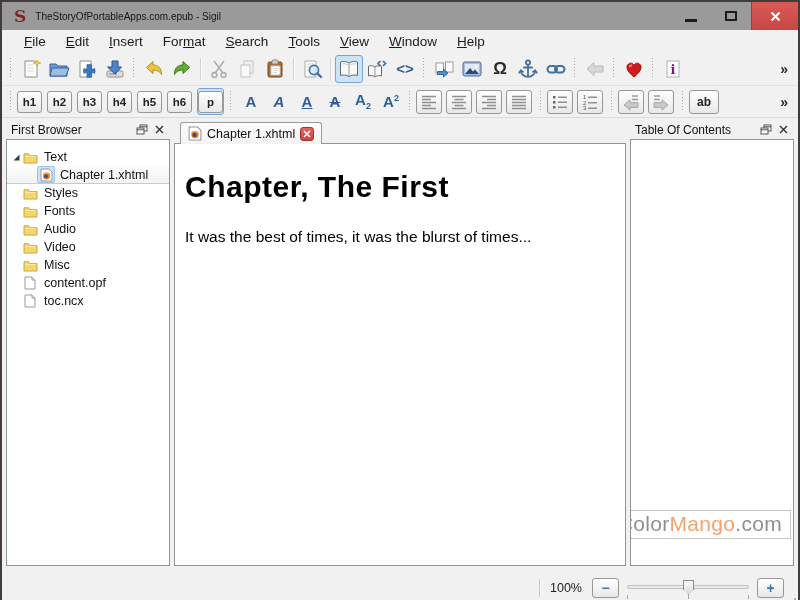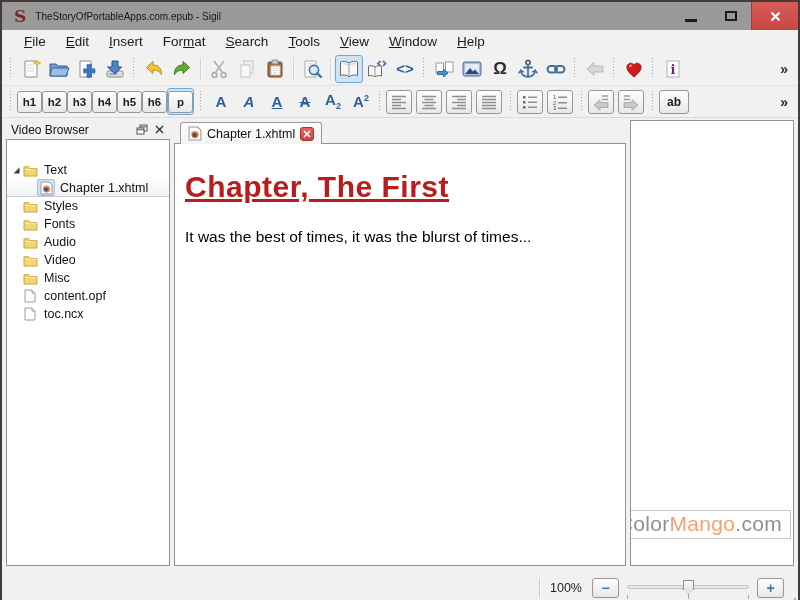--- a/index.html
+++ b/index.html
@@ -30,45 +30,45 @@
     background-image:repeating-linear-gradient(#ababab 0 1px, transparent 1px 3px);
     background-size:1px 21px; background-repeat:no-repeat; background-position:center; }
   .tb-sep { width:1px; height:22px; background:#d2d2d2; box-shadow:1px 0 0 #fbfbfb; margin:0 4px; }
   .tb-btn { width:28px; height:28px; display:flex; align-items:center; justify-content:center; border:1px solid transparent; border-radius:3px; }
   .tb-btn.active { background:#cde4f7; border-color:#74a7d8; }
   .tb-btn.disabled { opacity:.9; }
   .tb-txt { font-weight:bold; color:#2d5e9c; font-size:15px; }
   .blue-letter { font-weight:bold; color:#2d5e9c; font-size:15px; line-height:1; }
   .blue-letter sub, .blue-letter sup { font-size:9px; }
   .btn3d { border:1px solid #979797; border-radius:3px; background:linear-gradient(#fefefe,#e8e8e8); box-shadow:inset 0 1px 0 #ffffff; display:flex; align-items:center; justify-content:center; }
-  .hbtn { width:25px; height:22px; font-size:11.5px; font-weight:bold; color:#222; }
+  .hbtn { width:25px; height:22px; font-size:11.5px; font-weight:bold; color:#222; margin-right:5px; }
   .hbtn-wrap { width:27px; height:27px; display:flex; align-items:center; justify-content:center; border:1px solid transparent; border-radius:3px; margin-right:2px; }
   .hbtn-wrap.active { background:#cde4f7; border-color:#74a7d8; }
   .hbtn-wrap .hbtn { margin:0; }
   .sqbtn { width:26px; height:24px; margin-right:4px; }
   .chev { margin-left:auto; font-weight:bold; font-size:14px; color:#2a2a2a; padding-right:2px; }
 
   
   .main { height:448px; background:#f1f1f1; display:flex; padding:2px 4px 0 4px; }
   .panel { width:164px; display:flex; flex-direction:column; }
   .panel-header { height:19px; display:flex; align-items:center; font-size:12px; color:#111; padding:0 4px 0 5px; }
   .panel-header .ph-title { flex:1; }
   .ph-btn { width:14px; height:13px; display:flex; align-items:center; justify-content:center; margin-left:3px; }
   .panel-body { flex:1; background:#fff; border:1px solid #8f9499; overflow:hidden; position:relative; }
 
   .center { flex:1; display:flex; flex-direction:column; margin:0 4px; }
   .tabbar { height:23px; display:flex; align-items:flex-end; padding-left:6px; }
   .tab { height:22px; display:flex; align-items:center; gap:5px; padding:0 7px; background:linear-gradient(#fdfdfd,#f3f3f3); border:1px solid #9a9a9a; border-bottom:none; border-radius:3px 3px 0 0; margin-bottom:-1px; position:relative; z-index:2; font-size:12.5px; color:#111; }
   .tab-close { width:14px; height:14px; border-radius:3px; background:linear-gradient(#e26660,#c84540); border:1px solid #a8342e; display:flex; align-items:center; justify-content:center; }
   .editor { flex:1; background:#fff; border:1px solid #8f9499; padding:0 10px; overflow:hidden; }
-  .editor h1 { font-size:30px; font-weight:bold; color:#b91c1c; margin:26px 0 0 0; letter-spacing:.5px;text-decoration:underline; }
+  .editor h1 { font-size:30px; font-weight:bold; color:#000000; margin:26px 0 0 0; letter-spacing:.5px; }
   .editor p { font-size:15.5px; color:#000; margin:24px 0 16px 0; }
 
   
-  .tree { padding-top:21px; font-size:12.5px; color:#111; }
+  .tree { padding-top:8px; font-size:12.5px; color:#111; }
   .tree-row { height:18px; display:flex; align-items:center; }
   .tree-row .expander { width:14px; padding-left:5px; display:flex; }
   .tree-row .spacer0 { width:14px; }
   .tree-row .spacer1 { width:30px; }
   .ticon { width:18px; display:flex; align-items:center; justify-content:center; }
   .ticon.sel { background:#cfe3f6; border:1px solid #9cc3e5; border-radius:2px; height:17px; }
   .tree-row.selected { background:linear-gradient(#fdfdfd,#f1f3f5); border-bottom:1px solid #c6cbd1; }
   .tlabel { padding-left:5px; white-space:nowrap; }
 
   .toc-item { font-size:12.5px; color:#111; padding:4px 0 0 18px; }
@@ -360,21 +360,21 @@
     </div>
     <div class="tb-handle"></div>
     <div class="btn3d sqbtn" style="width:30px; font-size:12px; font-weight:bold; color:#222;">ab</div>
     <span class="chev">»</span>
   </div>
 
   <div class="main">
 
     <div class="panel">
       <div class="panel-header">
-        <span class="ph-title">Video Browser</span>
+        <span class="ph-title">First Browser</span>
         <span class="ph-btn">
           <svg width="12" height="11" viewBox="0 0 12 11">
               <rect x="4" y="1" width="7" height="6" fill="#fff" stroke="#555"></rect>
               <path d="M4 2.8h7" stroke="#555"></path>
               <rect x="1" y="4" width="7" height="6" fill="#fff" stroke="#555"></rect>
               <path d="M1 5.8h7" stroke="#555"></path>
             </svg>
         </span>
         <span class="ph-btn">
           <svg width="9" height="9" viewBox="0 0 9 9">
@@ -501,20 +501,36 @@
           </span>
         </div>
       </div>
       <div class="editor">
         <h1>Chapter, The First</h1>
         <p>It was the best of times, it was the blurst of times...</p>
       </div>
     </div>
 
     <div class="panel">
+      <div class="panel-header">
+        <span class="ph-title">Table Of Contents</span>
+        <span class="ph-btn">
+          <svg width="12" height="11" viewBox="0 0 12 11">
+              <rect x="4" y="1" width="7" height="6" fill="#fff" stroke="#555"></rect>
+              <path d="M4 2.8h7" stroke="#555"></path>
+              <rect x="1" y="4" width="7" height="6" fill="#fff" stroke="#555"></rect>
+              <path d="M1 5.8h7" stroke="#555"></path>
+            </svg>
+        </span>
+        <span class="ph-btn">
+          <svg width="9" height="9" viewBox="0 0 9 9">
+              <path d="M1 1 L8 8 M8 1 L1 8" stroke="#333" stroke-width="1.4"></path>
+            </svg>
+        </span>
+      </div>
       <div class="panel-body">
         <div class="watermark">
           <span>Color</span><span class="orange">Mango</span><span>.com</span>
         </div>
       </div>
     </div>
   </div>
 
   <div class="statusbar">
     <div class="sb-sep"></div>

